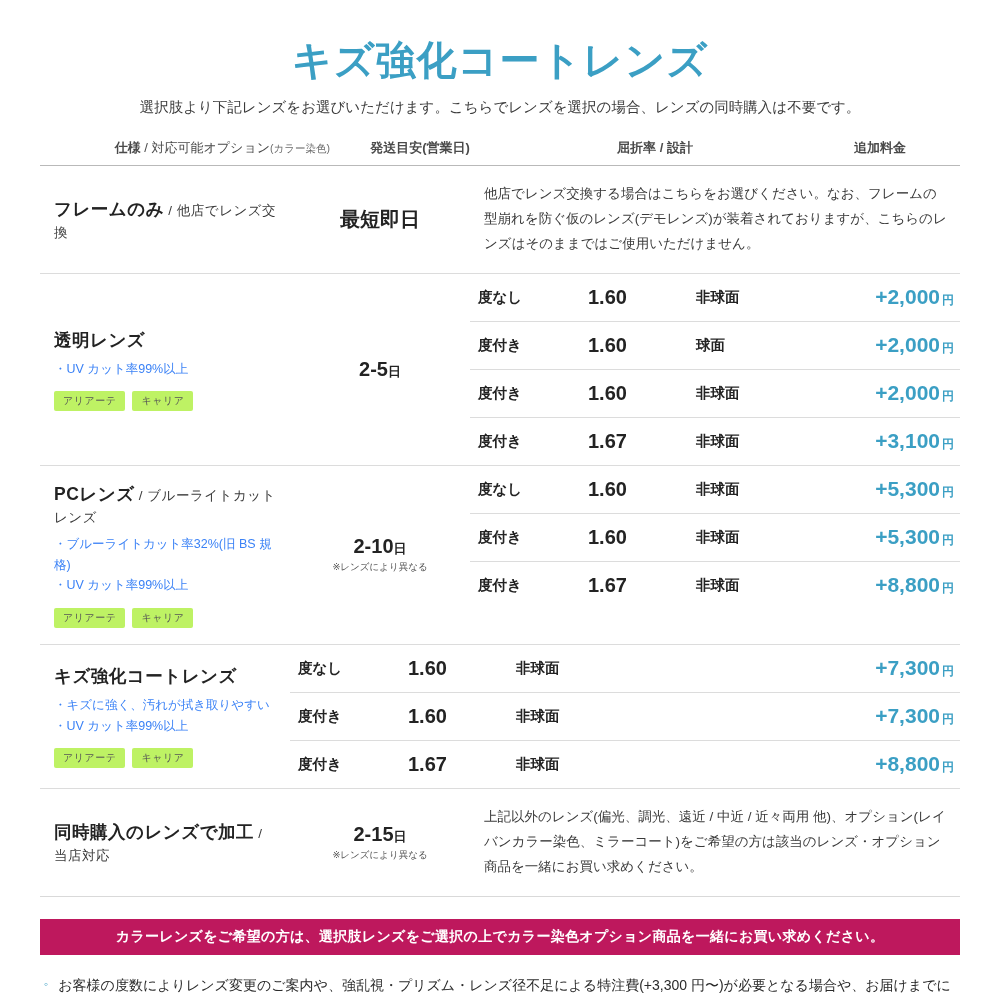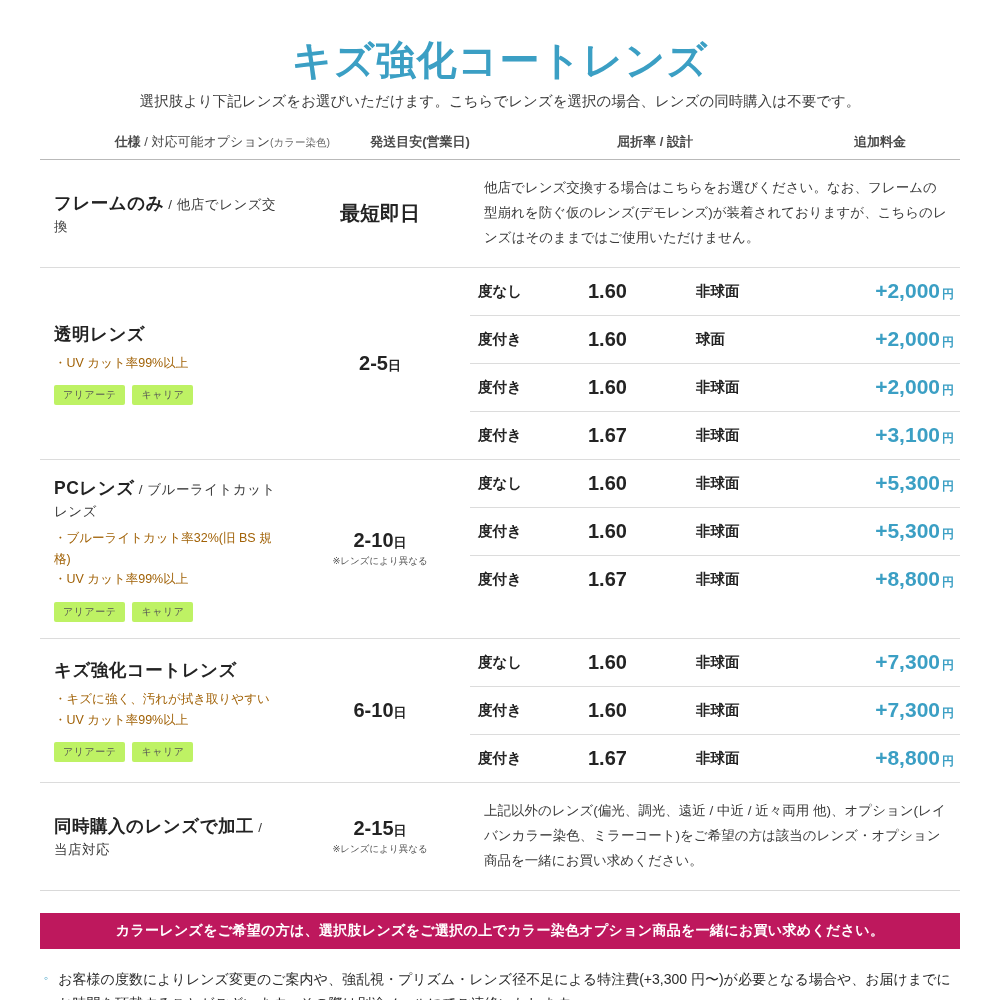--- a/index.html
+++ b/index.html
@@ -19,21 +19,21 @@
     font-size:40px;
     font-weight:bold;
     letter-spacing:1px;
     padding-top:38px;
     line-height:1.1;
   }
   .subtitle{
     text-align:center;
     font-size:14.5px;
     color:#3a3a3a;
-    margin-top:10px;
+    margin-top:16px;
   }
 
   
   .colheads{
     display:flex;
     margin:22px 40px 0 40px;
     font-size:13px;
     color:#4a4a4a;
     align-items:flex-end;
     padding-bottom:8px;
@@ -78,21 +78,21 @@
     padding:16px 10px 16px 14px;
     font-size:13.5px;
     line-height:1.85;
     color:#3a3a3a;
     display:flex;align-items:center;
     box-sizing:border-box;
   }
 
   .prod-name{font-size:17.5px;font-weight:bold;color:#232323;letter-spacing:.5px;}
   .prod-name .sub{font-size:13.5px;font-weight:normal;color:#3a3a3a;}
-  .bullets{margin-top:7px;font-size:12.5px;line-height:1.65;color:#a16207;}
+  .bullets{margin-top:7px;font-size:12.5px;line-height:1.65;color:#3b82f6;}
   .tags{margin-top:12px;display:flex;gap:7px;}
   .tag{
     background:#bef264;color:#555;font-size:10px;
     padding:3px 9px;border-radius:2px;letter-spacing:.5px;
   }
 
   .ship-main{font-size:20px;font-weight:bold;color:#232323;}
   .ship-main .unit{font-size:13px;font-weight:bold;}
   .ship-note{font-size:9.5px;color:#555;margin-top:3px;}
 
@@ -266,25 +266,20 @@
         </div>
         <div class="bullets">
           <div>・キズに強く、汚れが拭き取りやすい</div>
           <div>・UV カット率99%以上</div>
         </div>
         <div class="tags">
           <span class="tag">アリアーテ</span>
           <span class="tag">キャリア</span>
         </div>
       </div>
-      <div class="cell-ship">
-        <div class="ship-main">
-          <span>6-10</span><span class="unit">日</span>
-        </div>
-      </div>
       <div class="cell-grid">
         <div class="grow">
           <div class="g-deg">度なし</div>
           <div class="g-idx">1.60</div>
           <div class="g-des">非球面</div>
           <div class="g-price"><span>+7,300</span><span class="yen">円</span></div>
         </div>
         <div class="grow">
           <div class="g-deg">度付き</div>
           <div class="g-idx">1.60</div>

